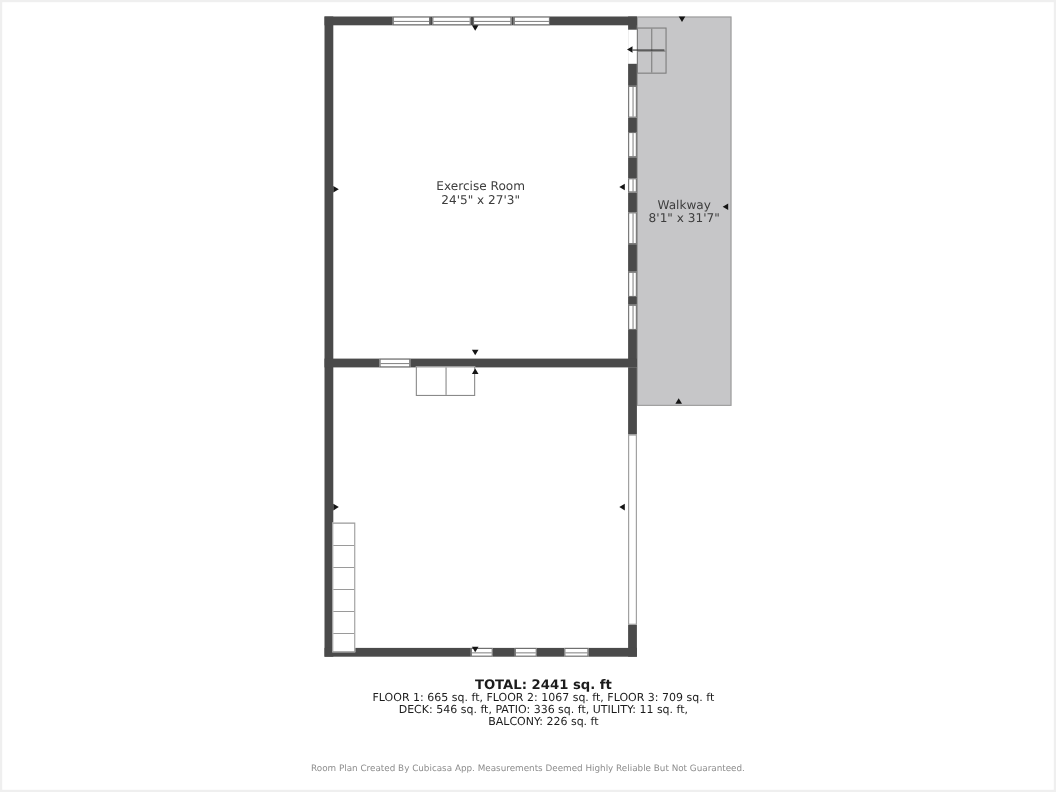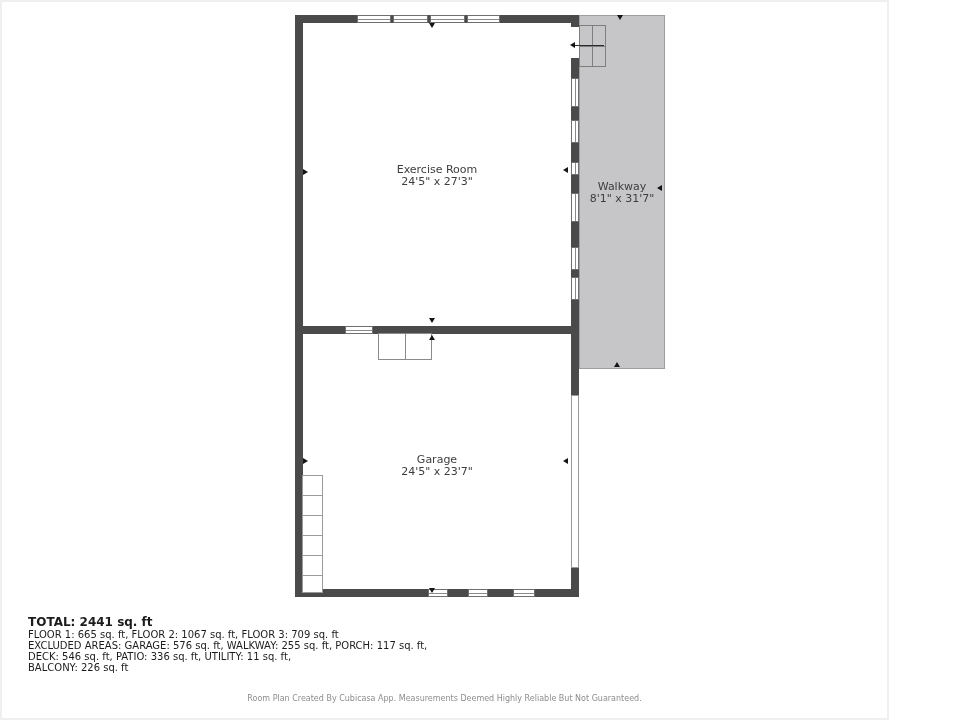--- a/index.html
+++ b/index.html
@@ -1,17 +1,17 @@
 <!DOCTYPE html>
 <html style="--wall: #4a4a4a; --walkway-fill: #c6c6c8; --walkway-border: #9d9d9d; --window-border: #6f6f6f; --background: #ffffff;"><head>
 <meta charset="utf-8">
 <style>
   html,body{margin:0;padding:0;background:#fff;}
   #plan{
-    position:relative;width:889px;height:720px;background:#fff;overflow:hidden;
+    position:relative;width:960px;height:720px;background:#fff;overflow:hidden;
     font-family:"DejaVu Sans","Liberation Sans",sans-serif;
   }
   .frame{position:absolute;inset:0;border:2px solid #efefef;pointer-events:none;}
   .abs{position:absolute;box-sizing:border-box;}
   .wall{background:var(--wall,#4a4a4a);}
   .walkway{
     background:var(--walkway-fill,#c6c6c8);
     border:1px solid var(--walkway-border,#9d9d9d);
   }
   .win-h{
@@ -38,21 +38,21 @@
     background:#fff linear-gradient(90deg,#8a8a8a,#8a8a8a) no-repeat center / 1px 100%;
     border:1px solid #8a8a8a;
   }
   .arrow-line{background:#2b2b2b;height:1px;}
   .tk{width:0;height:0;}
   .tk-d{border-left:3px solid transparent;border-right:3px solid transparent;border-top:5px solid #151515;}
   .tk-u{border-left:3px solid transparent;border-right:3px solid transparent;border-bottom:5px solid #151515;}
   .tk-l{border-top:3px solid transparent;border-bottom:3px solid transparent;border-right:5px solid #151515;}
   .tk-r{border-top:3px solid transparent;border-bottom:3px solid transparent;border-left:5px solid #151515;}
   .room-label{color:#3d3d3d;font-size:11px;line-height:12px;text-align:center;}
-  .summary{left:0;right:0;top:616px;text-align:left;color:#1c1c1c;padding-left:28px;}
+  .summary{left:0;right:0;top:616px;text-align:center;color:#1c1c1c;padding-left:28px;}
   .summary .total{font-weight:bold;font-size:12px;line-height:13px;}
   .summary .sline{font-size:10px;line-height:11px;}
   .footer-note{left:0;right:0;top:694px;text-align:center;font-size:8px;color:#8d8d8d;}
 </style>
 </head>
 <body>
 
 <div id="plan">
 
   <div class="abs walkway" style="left:579px;top:15px;width:86px;height:354px;"></div>
@@ -102,33 +102,28 @@
   <div class="abs tk tk-l" style="left:657px;top:185px;"></div>
   <div class="abs tk tk-u" style="left:614px;top:362px;"></div>
   <div class="abs tk tk-r" style="left:303px;top:458px;"></div>
   <div class="abs tk tk-l" style="left:563px;top:458px;"></div>
   <div class="abs tk tk-d" style="left:429px;top:588px;"></div>
 
   <div class="abs room-label" style="left:295px;top:164px;width:284px;">
     <div>Exercise Room</div>
     <div>24'5" x 27'3"</div>
   </div>
-  <div class="abs room-label" style="left:295px;top:454px;width:284px;">
-    <div>Garage</div>
-    <div>24'5" x 23'7"</div>
-  </div>
   <div class="abs room-label" style="left:579px;top:181px;width:86px;">
     <div>Walkway</div>
     <div>8'1" x 31'7"</div>
   </div>
 
   <div class="abs summary">
     <div class="total">TOTAL: 2441 sq. ft</div>
     <div class="sline">FLOOR 1: 665 sq. ft, FLOOR 2: 1067 sq. ft, FLOOR 3: 709 sq. ft</div>
-    <div class="sline">EXCLUDED AREAS: GARAGE: 576 sq. ft, WALKWAY: 255 sq. ft, PORCH: 117 sq. ft,</div>
     <div class="sline">DECK: 546 sq. ft, PATIO: 336 sq. ft, UTILITY: 11 sq. ft,</div>
     <div class="sline">BALCONY: 226 sq. ft</div>
   </div>
 
   <div class="abs footer-note">Room Plan Created By Cubicasa App. Measurements Deemed Highly Reliable But Not Guaranteed.</div>
 
   <div class="frame"></div>
 </div>
 
 </body></html>

